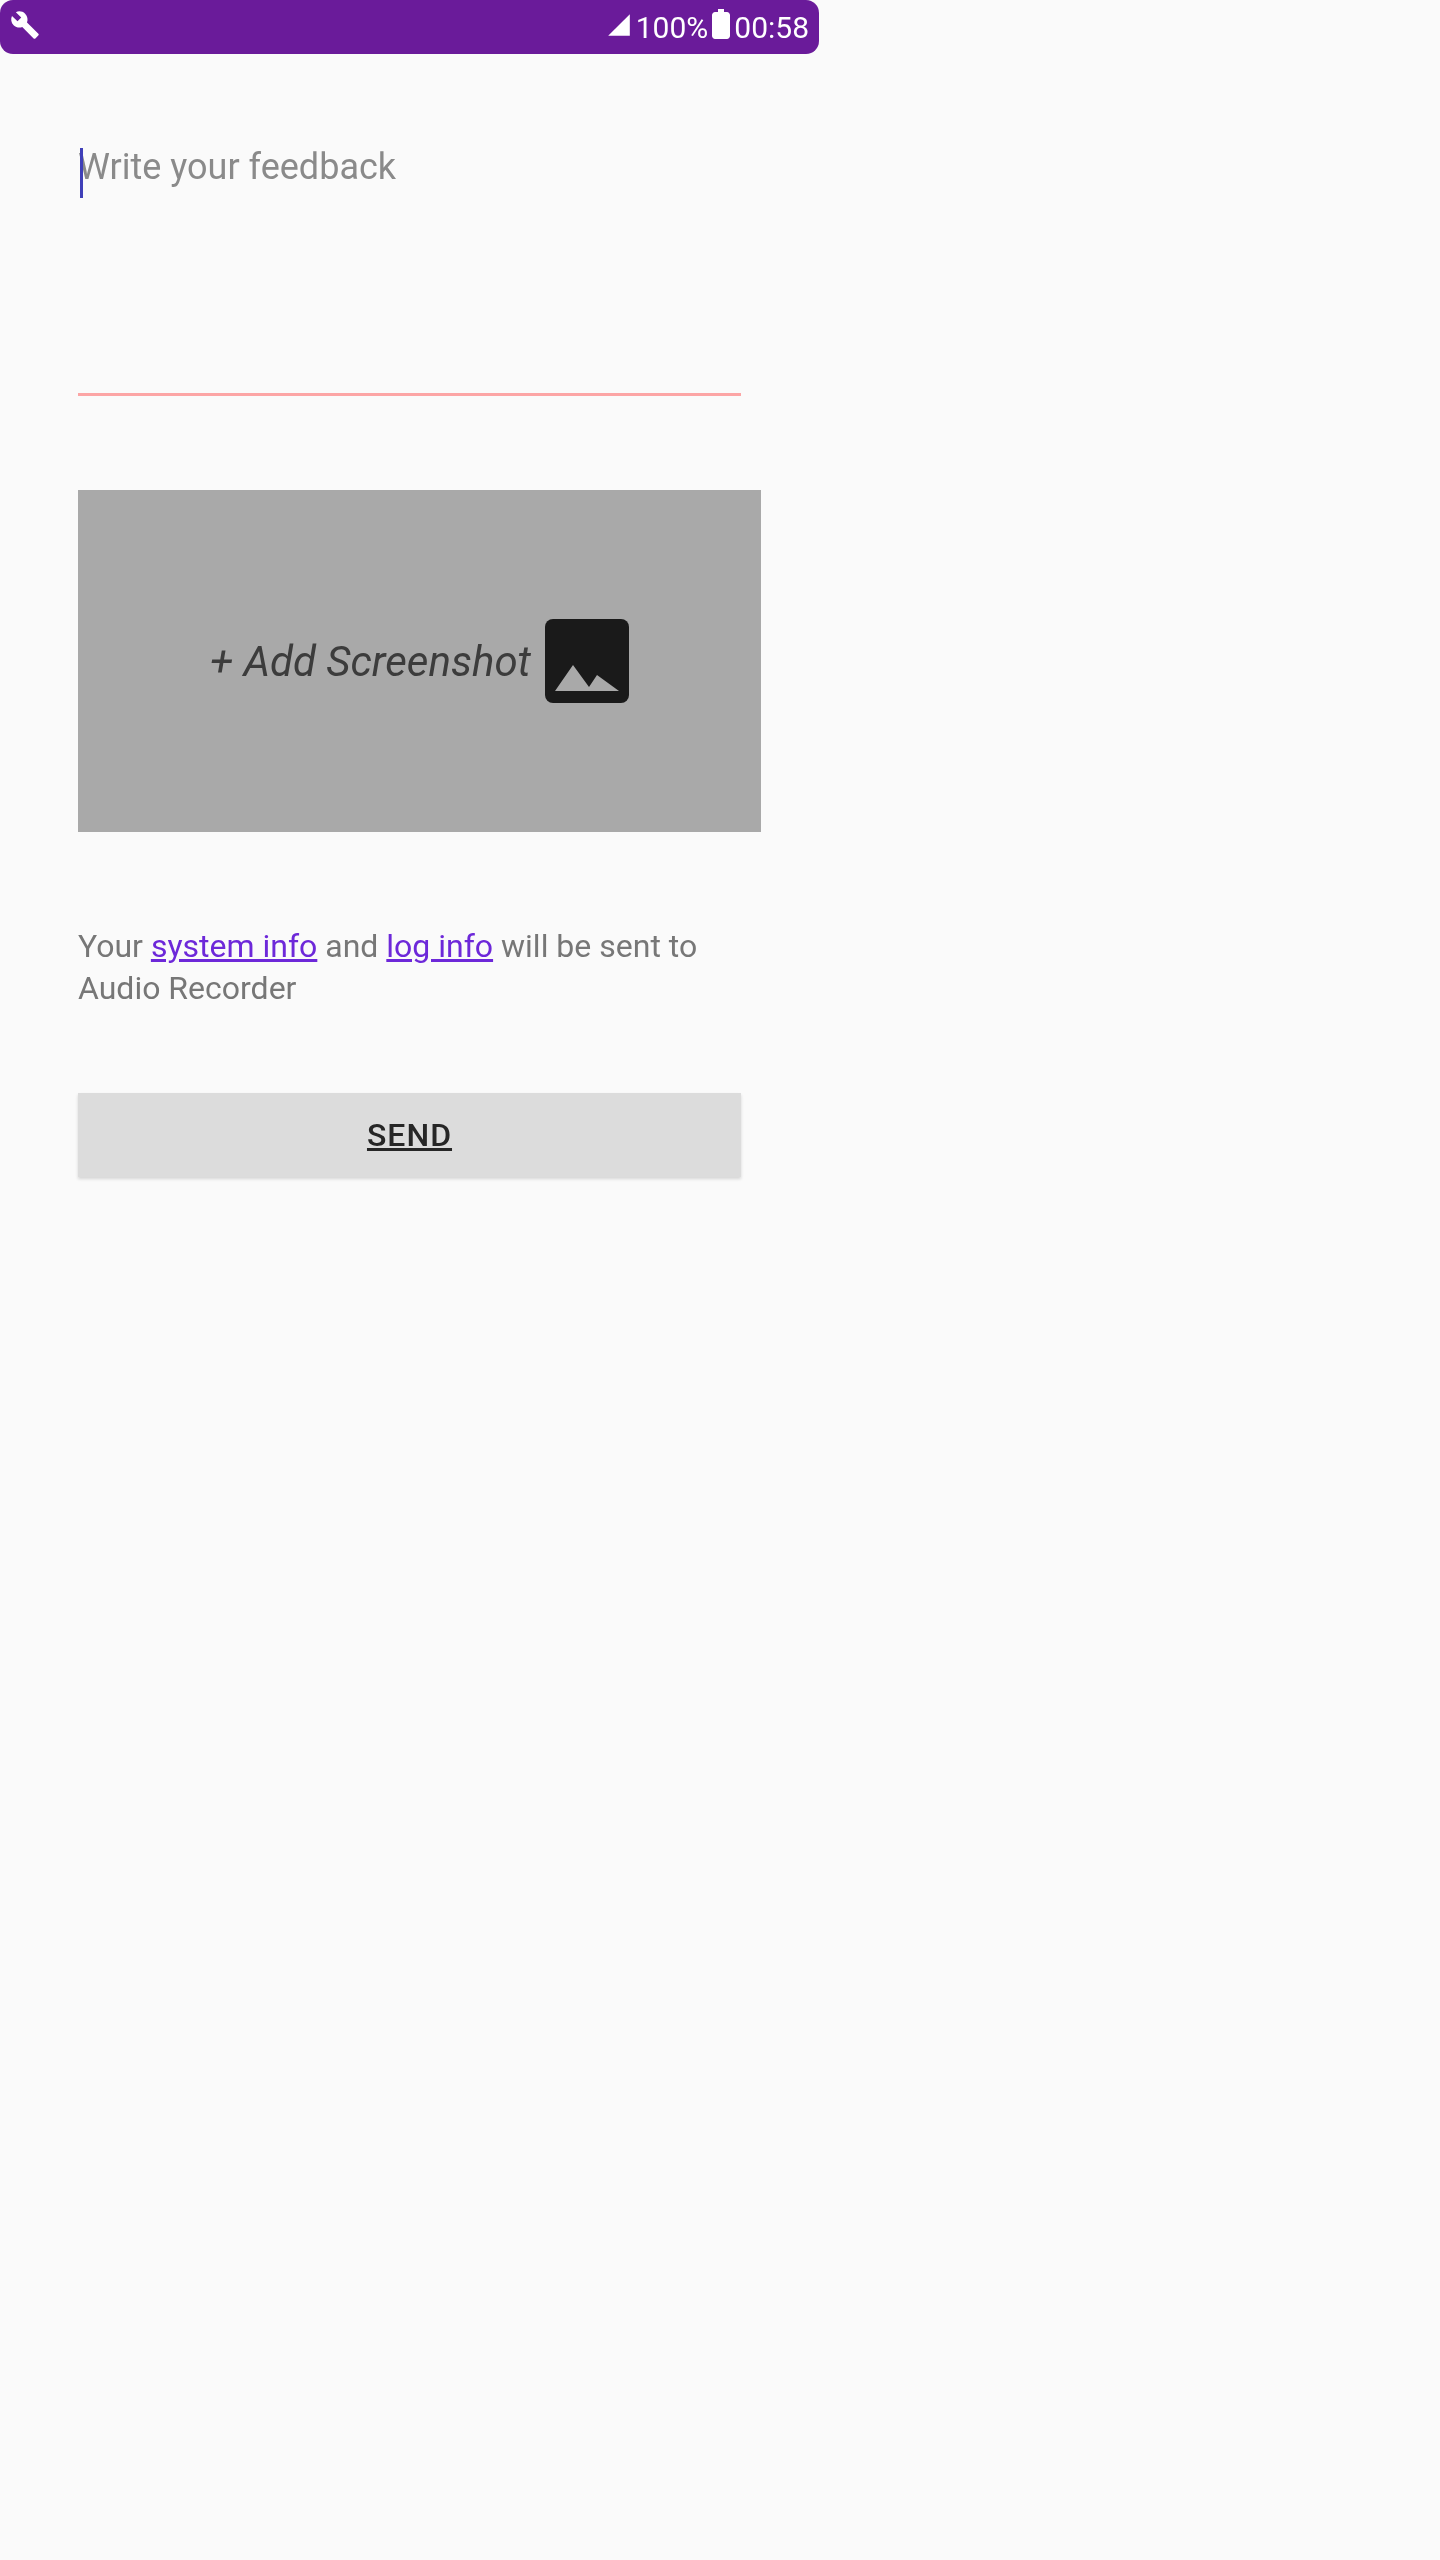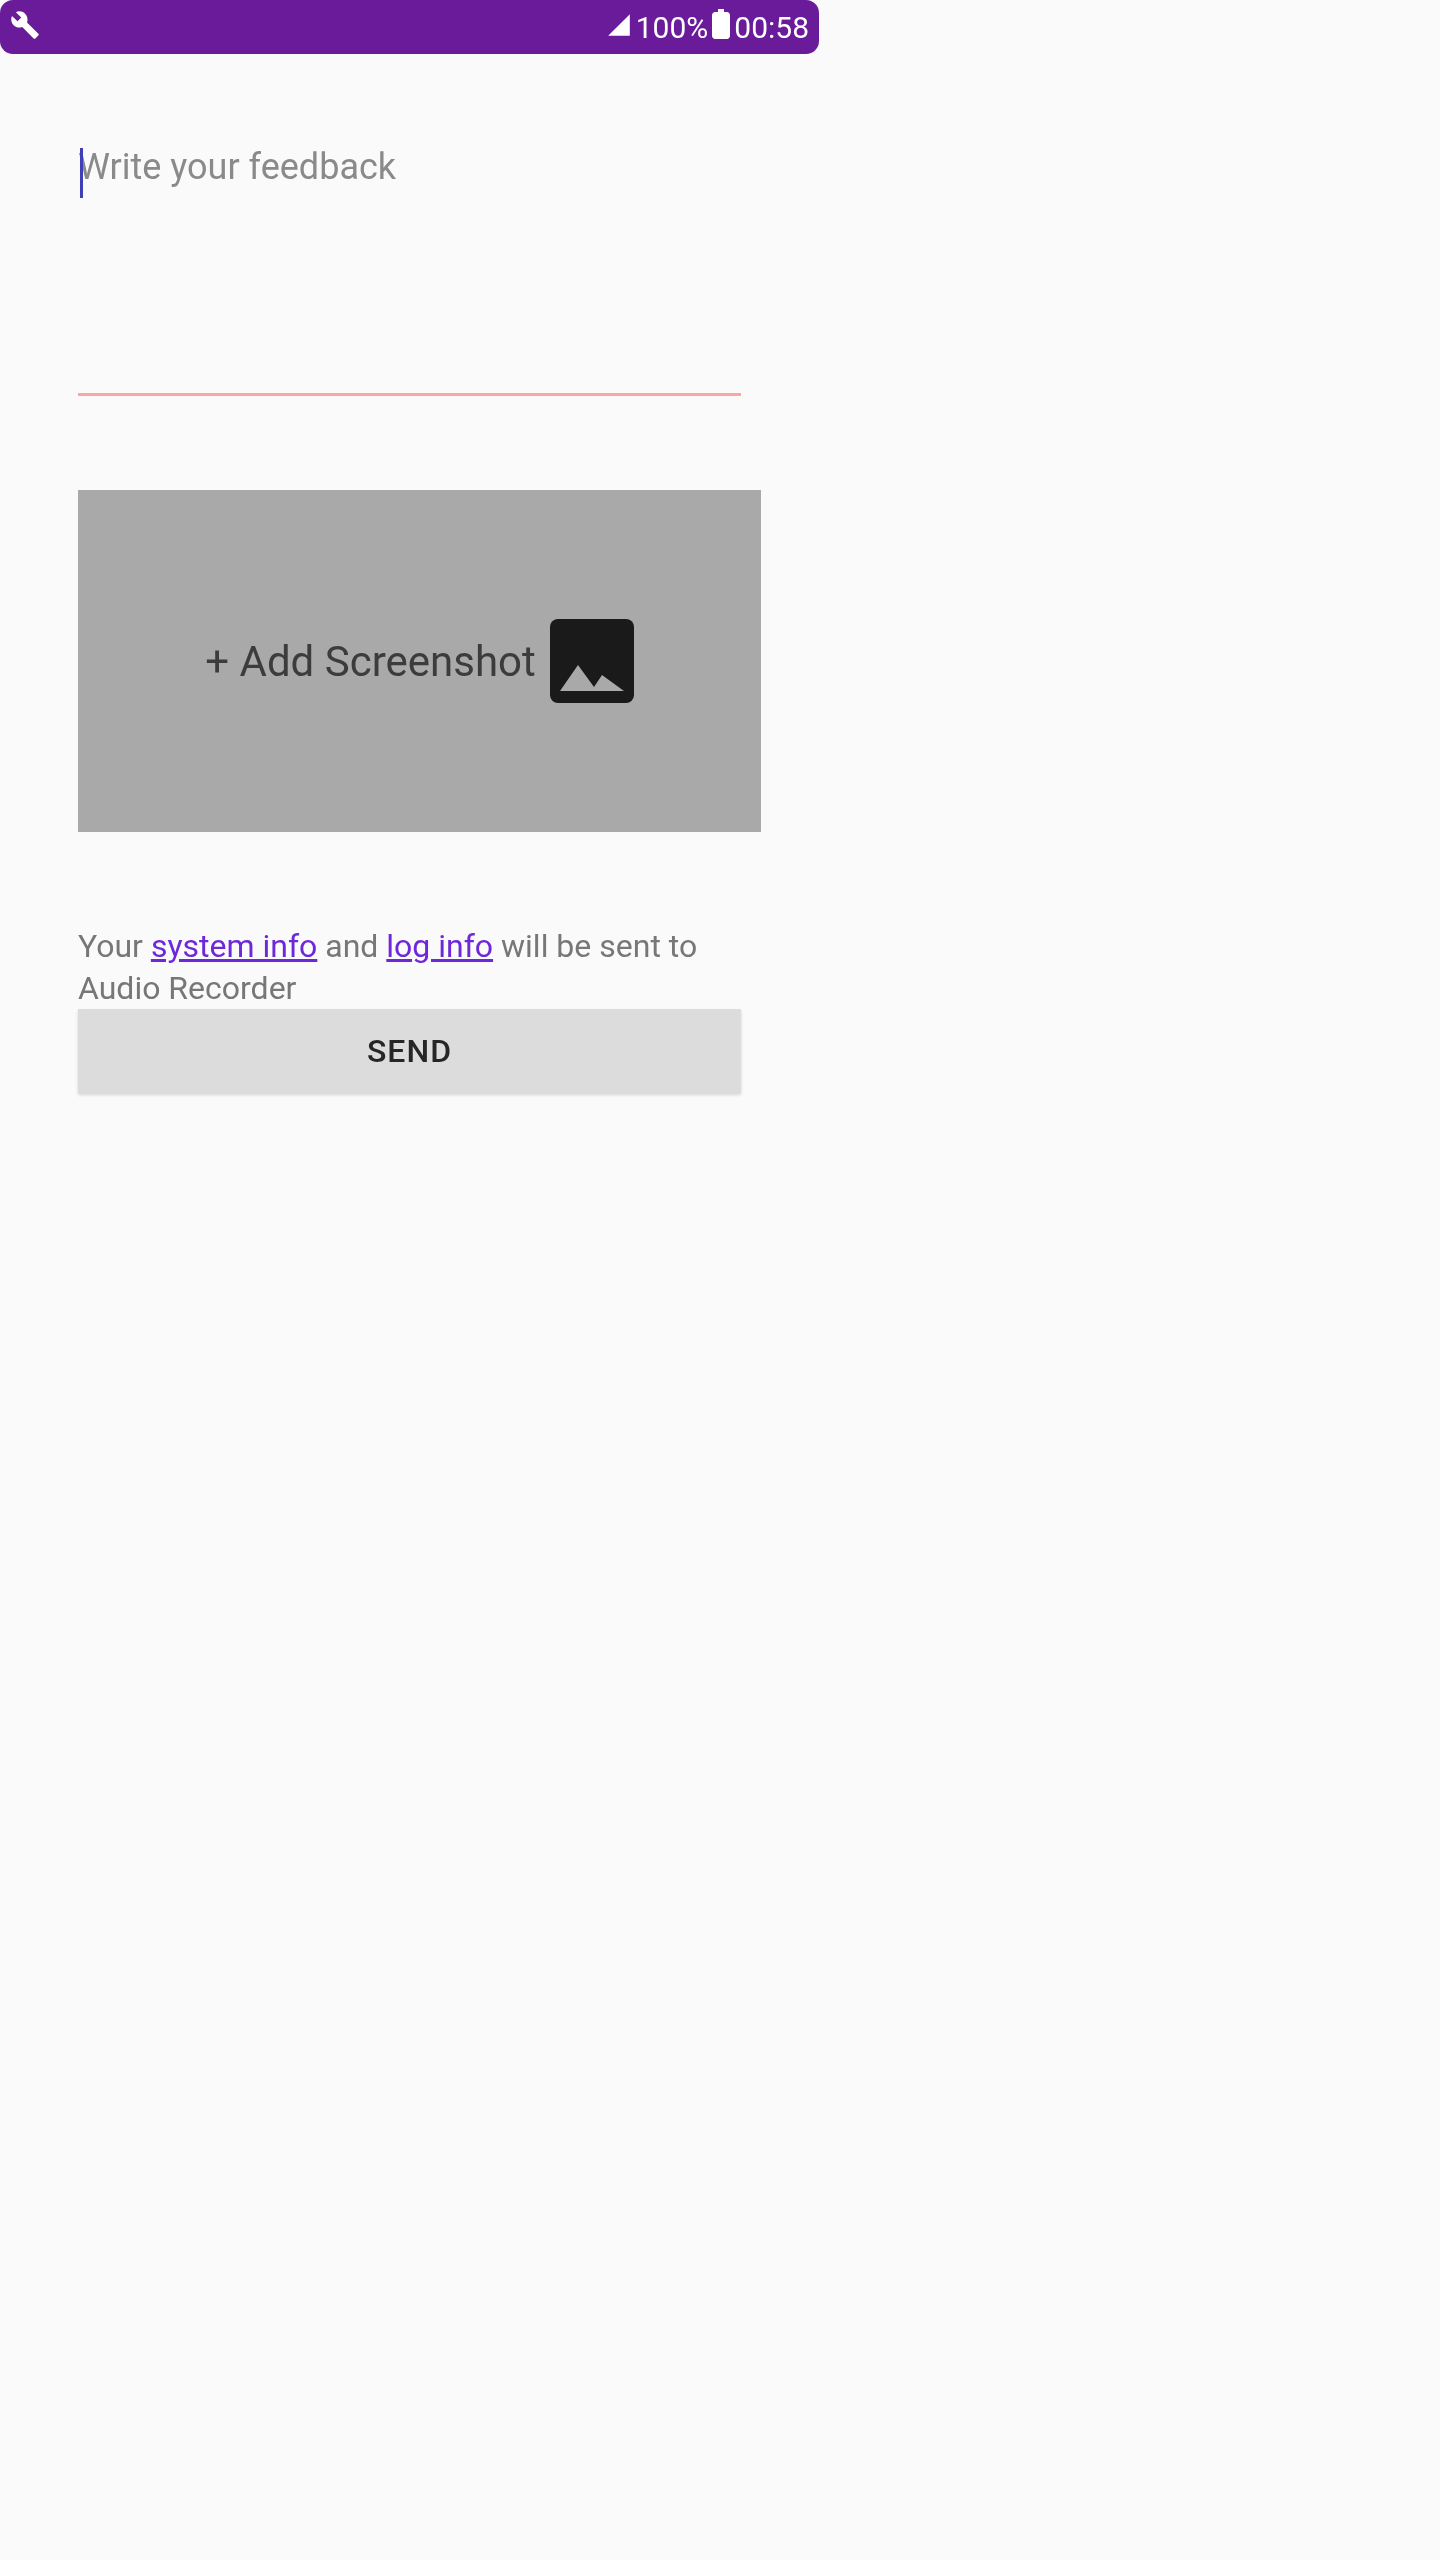--- a/index.html
+++ b/index.html
@@ -99,20 +99,21 @@
       width: 683px;
       height: 342px;
       background: #a9a9a9;
       display: flex;
       align-items: center;
       justify-content: center;
       gap: 14px;
       cursor: pointer;
       border: none;
       font-family: inherit;
+      font-style: italic;
     }
     
     .screenshot-button-text {
       font-size: 42px;
       color: #3c3c3c;
     }
     
     .image-icon {
       width: 84px;
       height: 84px;
@@ -135,31 +136,33 @@
       color: #777;
       line-height: 1.3;
     }
     
     .info-text a {
       color: #6d28d9;
       text-decoration: underline;
     }
     
     .send-button {
+      margin-top: 84px;
       width: 100%;
       height: 84px;
       background: #dcdcdc;
       border: none;
       font-size: 32px;
       font-weight: 500;
       color: #262626;
       letter-spacing: 1px;
       cursor: pointer;
       box-shadow: 0 2px 3px rgba(0,0,0,0.15);
       font-family: inherit;
+      text-decoration: underline;
     }
   </style>
 </head>
 <body>
 
 <div class="status-bar">
   <div class="status-left">
     <span class="wrench-icon">
       <svg viewBox="0 0 24 24">
         <path d="M22.7 19l-9.1-9.1c.9-2.3.4-5-1.5-6.9-2-2-5-2.4-7.4-1.3L9 6 6 9 1.6 4.7C.4 7.1.9 10.1 2.9 12.1c1.9 1.9 4.6 2.4 6.9 1.5l9.1 9.1c.4.4 1 .4 1.4 0l2.3-2.3c.5-.4.5-1.1.1-1.4z"></path>

